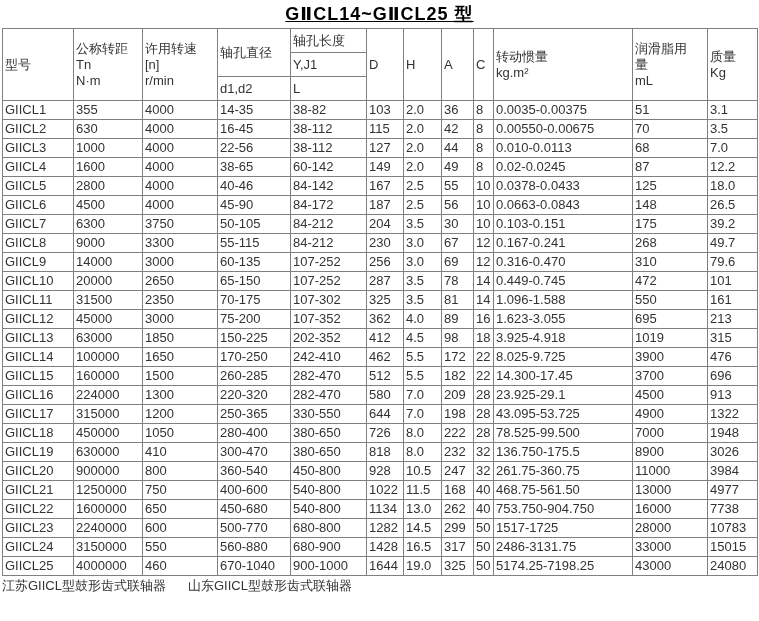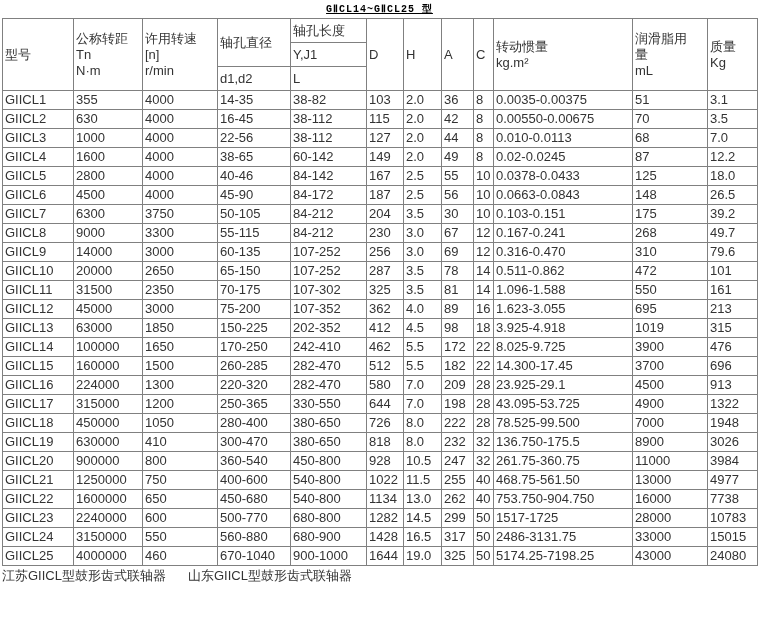--- a/index.html
+++ b/index.html
@@ -6,26 +6,25 @@
   html, body {
     width: 759px; height: 621px;
     background: #ffffff;
     overflow: hidden;
     font-family: "Liberation Sans", "DejaVu Sans", sans-serif;
     color: #333333;
   }
   .page-title {
     margin-top: 2px;
     text-align: center;
-    font-size: 10px;
+    font-size: 18px;
     font-weight: bold;
     color: #000000;
     text-decoration: underline;
     letter-spacing: 1px;
-    font-family: Liberation Mono, monospace;
   }
   table.spec-table {
     margin: 2px 0 0 2px;
     border-collapse: collapse;
     table-layout: fixed;
     width: 755px;
   }
   table.spec-table th,
   table.spec-table td {
     border: 1px solid #808080;
@@ -260,21 +259,21 @@
       <tr>
         <td>GIICL10</td>
         <td>20000</td>
         <td>2650</td>
         <td>65-150</td>
         <td>107-252</td>
         <td>287</td>
         <td>3.5</td>
         <td>78</td>
         <td>14</td>
-        <td>0.511-0.862</td>
+        <td>0.449-0.745</td>
         <td>472</td>
         <td>101</td>
       </tr>
       <tr>
         <td>GIICL11</td>
         <td>31500</td>
         <td>2350</td>
         <td>70-175</td>
         <td>107-302</td>
         <td>325</td>
@@ -412,21 +411,21 @@
         <td>3984</td>
       </tr>
       <tr>
         <td>GIICL21</td>
         <td>1250000</td>
         <td>750</td>
         <td>400-600</td>
         <td>540-800</td>
         <td>1022</td>
         <td>11.5</td>
-        <td>255</td>
+        <td>168</td>
         <td>40</td>
         <td>468.75-561.50</td>
         <td>13000</td>
         <td>4977</td>
       </tr>
       <tr>
         <td>GIICL22</td>
         <td>1600000</td>
         <td>650</td>
         <td>450-680</td>

